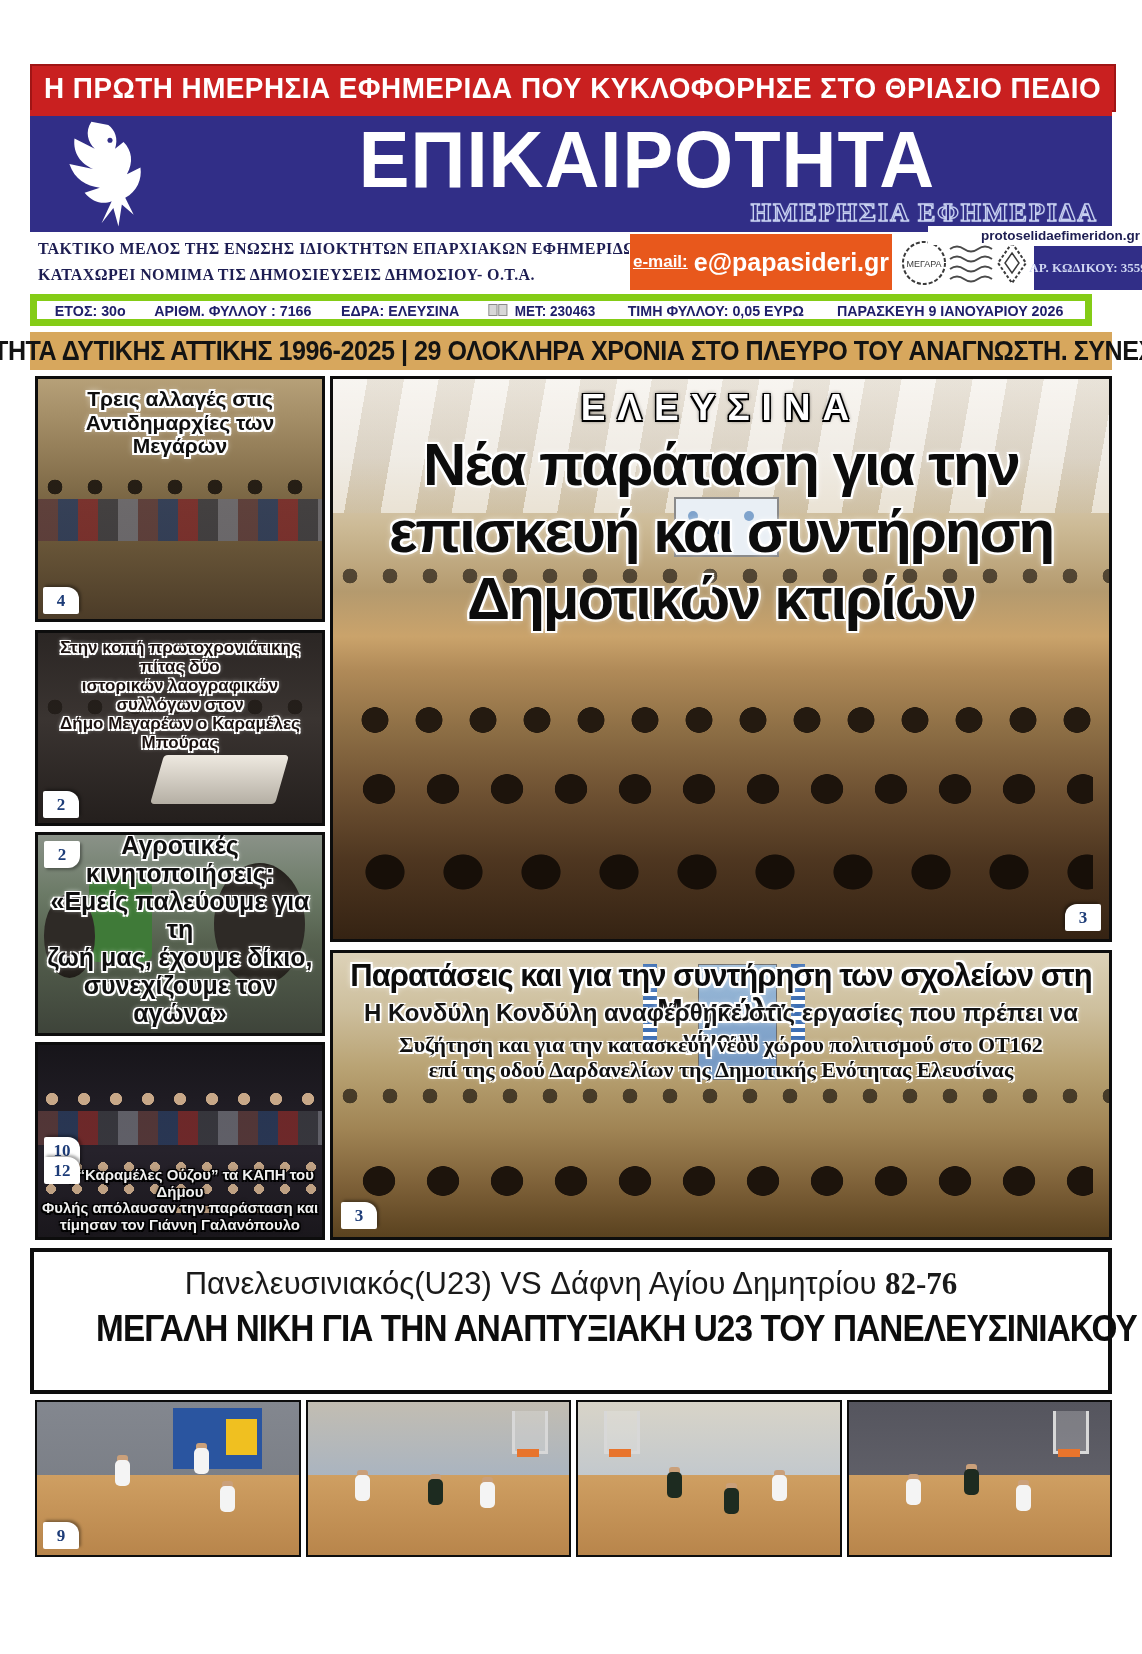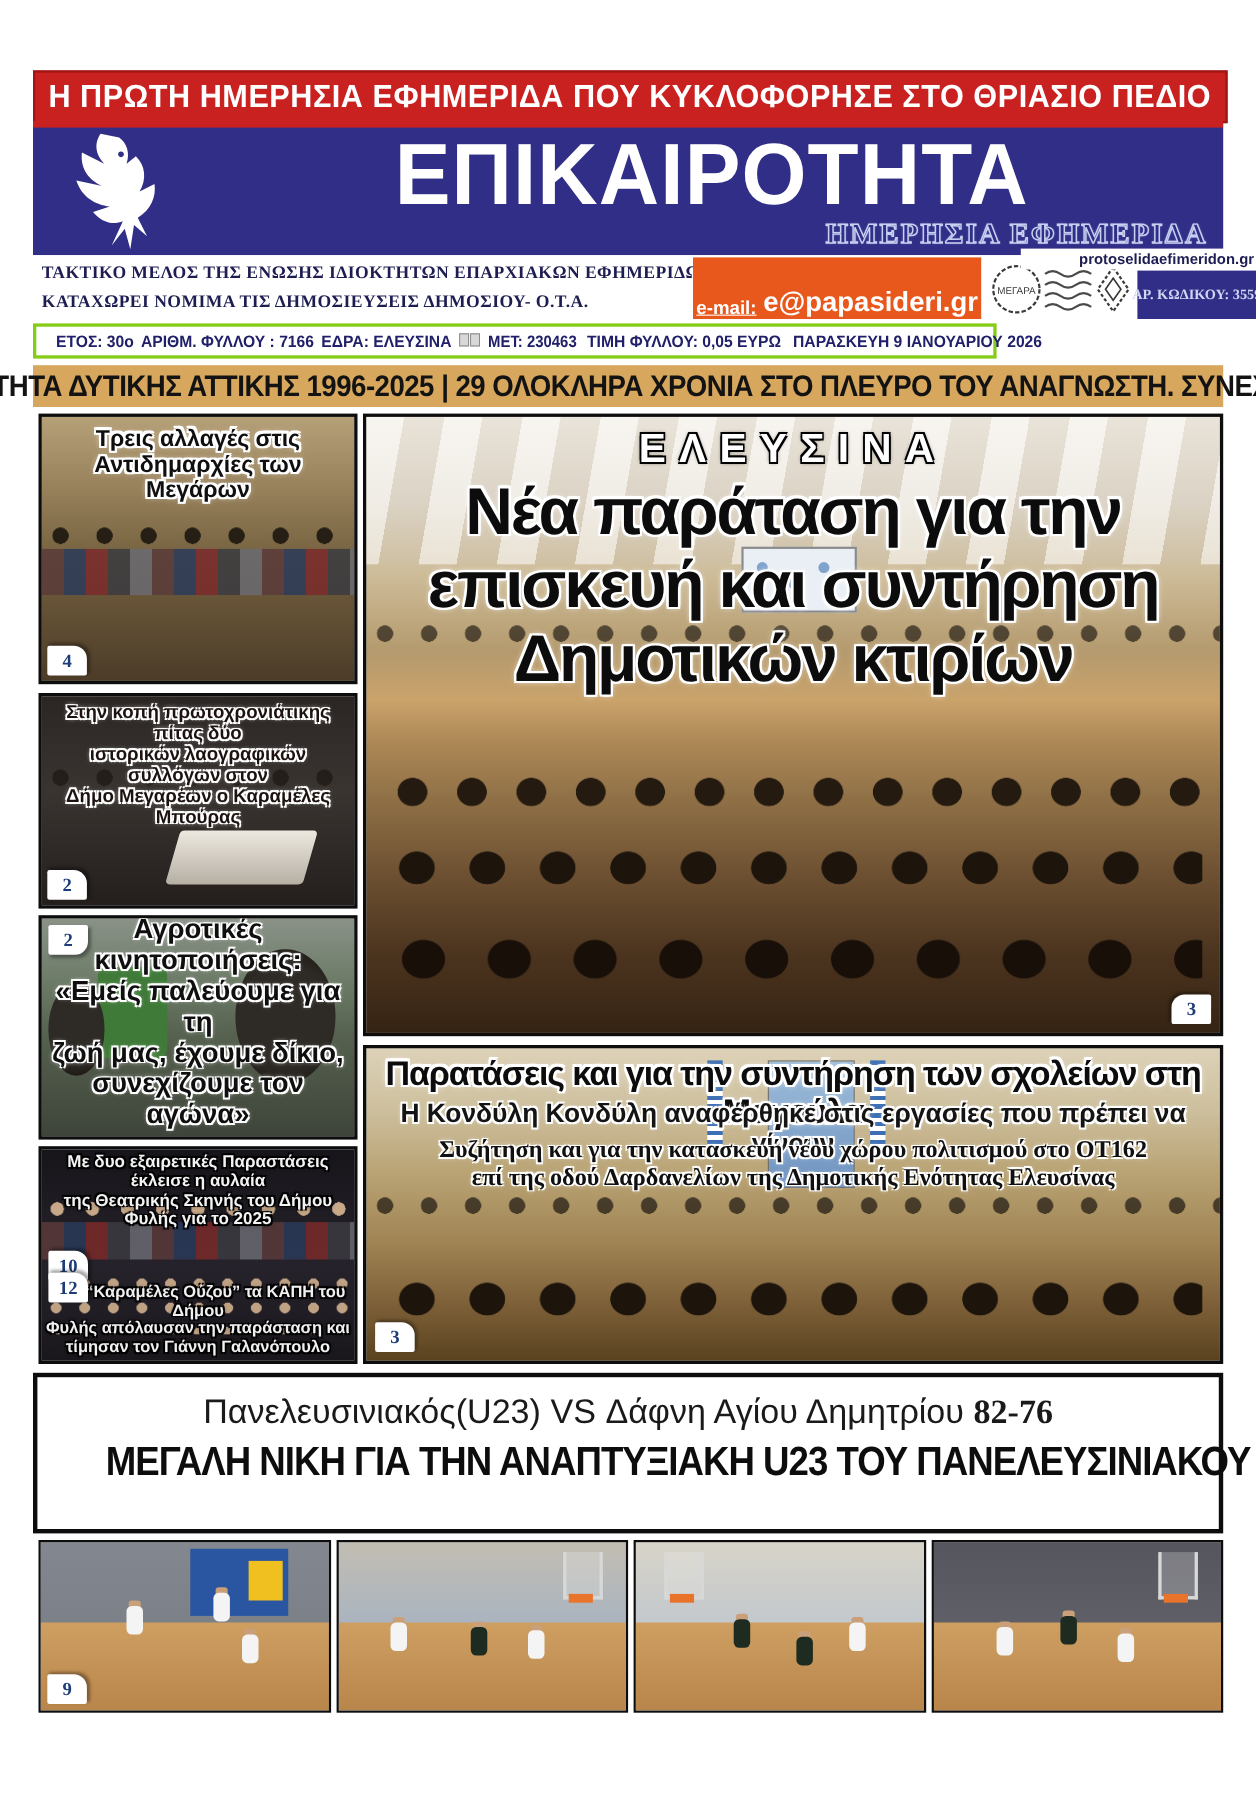--- a/index.html
+++ b/index.html
@@ -23,32 +23,32 @@
           font-weight:bold;font-size:39px;letter-spacing:5px;white-space:nowrap;}
   .mast-tag{position:absolute;right:14px;bottom:4px;color:#312e87;font-family:"Liberation Serif",serif;
           font-weight:bold;font-size:26px;letter-spacing:2px;-webkit-text-stroke:1.3px #c7d0f0;
           text-shadow:0 0 2px #9fb0e0;white-space:nowrap;}
 
   
   .memberrow{position:absolute;left:30px;top:232px;width:1082px;height:60px;background:#fff;}
   .member-text{position:absolute;left:8px;top:4px;font-family:"Liberation Serif",serif;font-weight:bold;
           font-size:16px;color:#1d1d52;line-height:1.65;letter-spacing:.4px;white-space:nowrap;}
   .email-box{position:absolute;left:600px;top:2px;width:262px;height:56px;background:#e8581c;
-          display:flex;align-items:flex-end;justify-content:center;gap:6px;color:#fff;}
+          display:flex;align-items:center;justify-content:center;gap:6px;color:#fff;}
   .email-label{font-size:17px;text-decoration:underline;font-weight:bold;}
   .email-addr{font-size:25px;font-weight:bold;}
   .stamps{position:absolute;left:868px;top:5px;width:132px;height:52px;}
   .code-box{position:absolute;left:1004px;top:14px;width:108px;height:44px;background:#312e87;
           color:#cfd6f2;font-family:"Liberation Serif",serif;font-weight:bold;font-size:13px;
           display:flex;align-items:center;justify-content:center;white-space:nowrap;}
   .site-credit{position:absolute;right:0px;top:226px;width:210px;text-align:right;font-size:13.5px;
           font-weight:bold;color:#1d1d52;background:#fff;padding:2px 2px;}
 
   
-  .infobar{position:absolute;left:30px;top:294px;width:876px;height:32px;border:3px solid #84cc16;
+  .infobar{position:absolute;left:30px;top:294px;width:1062px;height:32px;border:7px solid #84cc16;
           background:#fff;display:flex;align-items:center;justify-content:space-between;
           padding:0 16px;box-sizing:border-box;}
   .infobar span{color:#20206a;font-weight:bold;font-size:15px;white-space:nowrap;display:inline-block;transform:scaleX(.95);}
   .met-wrap{display:flex;align-items:center;gap:3px;}
   .met-icon i{display:inline-block;width:8px;height:10px;border:1px solid #8a8a8a;background:#d8d8d8;margin-right:1px;}
 
   
   .gold-banner{position:absolute;left:30px;top:332px;width:1082px;height:38px;background:#d7a75d;
           display:flex;align-items:center;justify-content:center;}
   .gold-banner span{color:#131313;font-weight:800;font-size:27px;white-space:nowrap;
@@ -221,24 +221,20 @@
       <div>«Εμείς παλεύουμε για τη</div>
       <div>ζωή μας, έχουμε δίκιο,</div>
       <div>συνεχίζουμε τον αγώνα»</div>
     </div>
   </div>
 
   <div class="story ph-theater" style="left:35px;top:1042px;width:290px;height:198px;">
     <div class="people-band" style="top:44px;background-image:radial-gradient(circle 9px at 14px 10px,#c8a888 66%,transparent 69%);background-size:32px 28px;height:28px;"></div>
     <div class="torso-band" style="top:66px;height:34px;"></div>
     <div class="ph-audience-band" style="top:112px;height:56px;"></div>
-    <div class="head-lines ol-b" style="top:3px;font-weight:bold;font-size:15.5px;color:#f3f3f3;">
-      <div>Με δυο εξαιρετικές Παραστάσεις έκλεισε η αυλαία</div>
-      <div>της Θεατρικής Σκηνής του Δήμου Φυλής για το 2025</div>
-    </div>
     <div class="badge" style="left:6px;top:92px;">10</div>
     <div class="badge" style="left:6px;top:112px;">12</div>
     <div class="head-lines ol-b" style="bottom:3px;top:auto;font-weight:bold;font-size:15px;color:#f0f0f0;">
       <div>Στις “Καραμέλες Ούζου” τα ΚΑΠΗ του Δήμου</div>
       <div>Φυλής απόλαυσαν την παράσταση και</div>
       <div>τίμησαν τον Γιάννη Γαλανόπουλο</div>
     </div>
   </div>
 
   <div class="story ph-chamber" style="left:330px;top:376px;width:782px;height:566px;">

